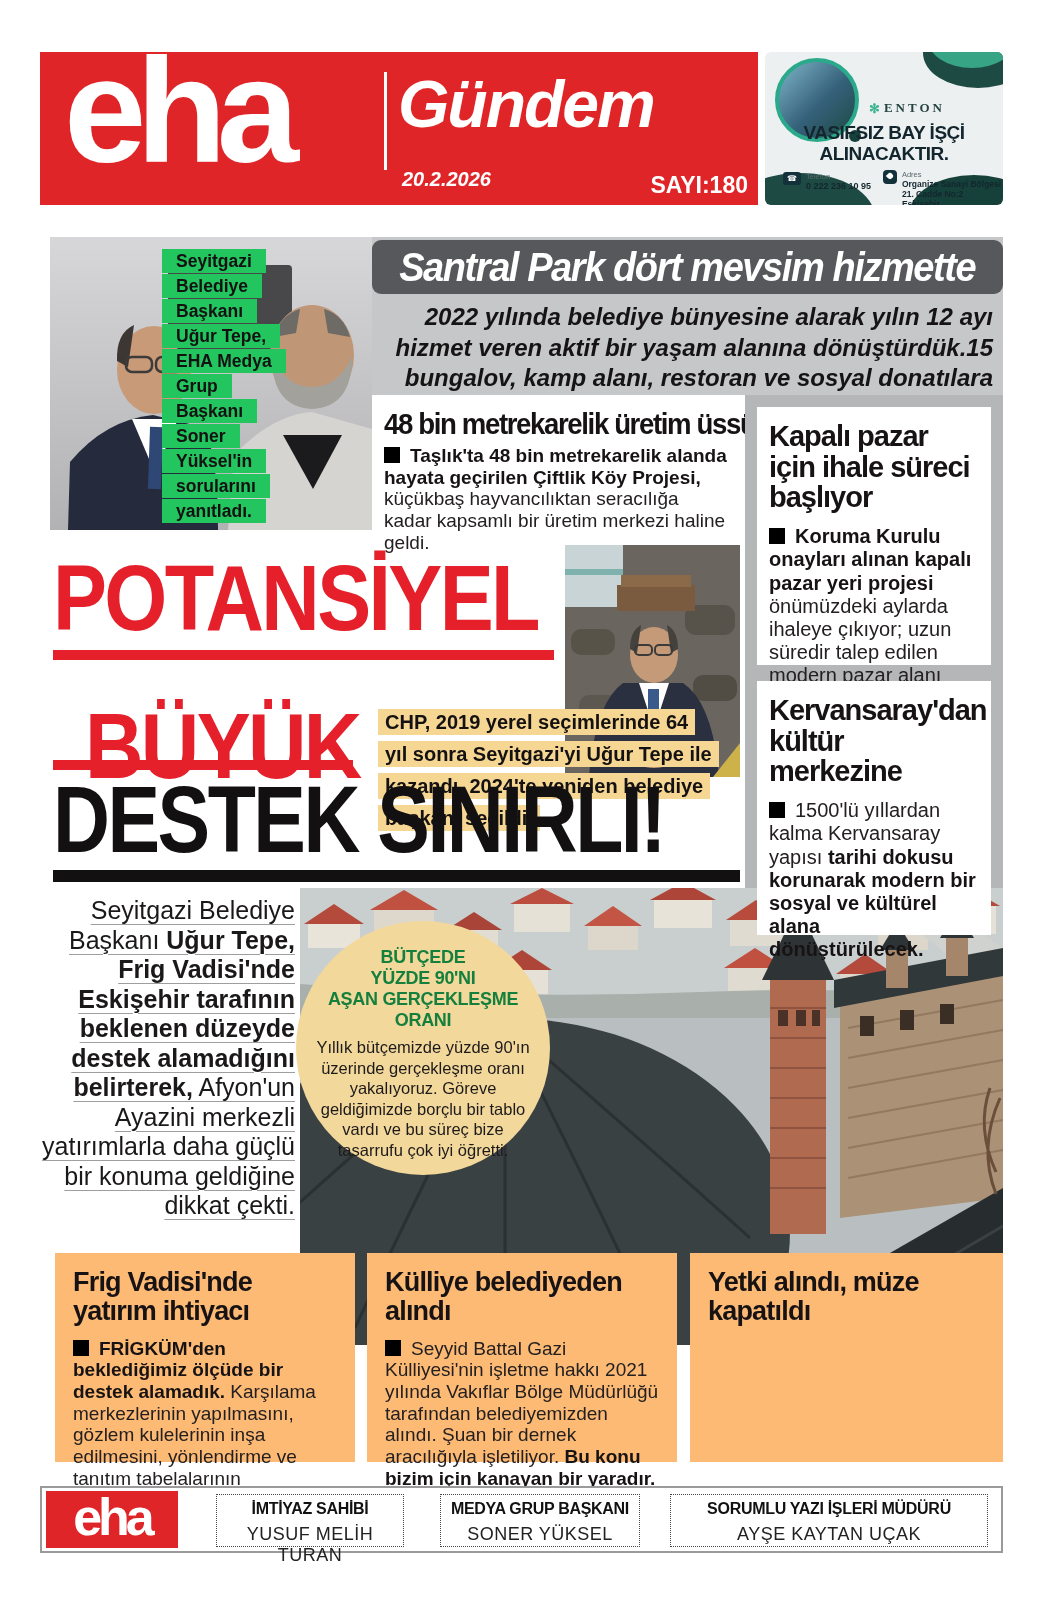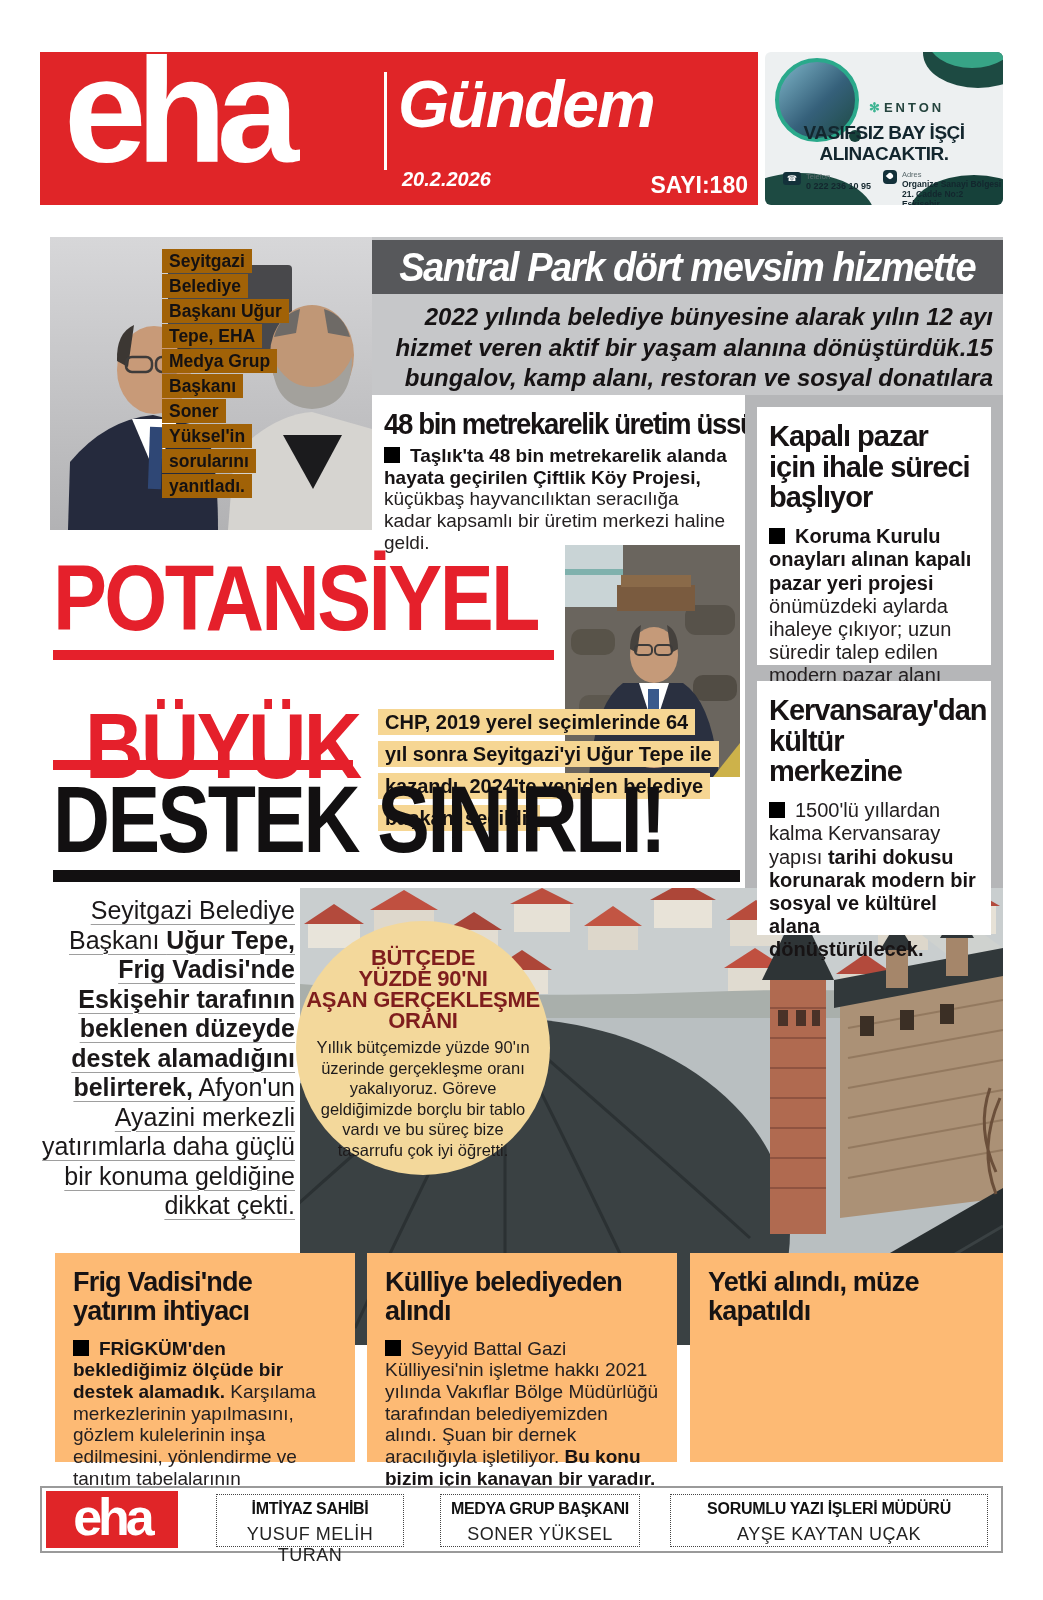--- a/index.html
+++ b/index.html
@@ -1,19 +1,19 @@
 <!DOCTYPE html>
 <html><head>
 <meta charset="utf-8">
 <style>
   html,body{margin:0;padding:0;background:#ffffff;font-family:"Liberation Sans",sans-serif;}
   #page{position:relative;width:1043px;height:1600px;background:#fff;overflow:hidden;color:#1a1718;}
   .abs{position:absolute;}
   .card{background:#fff;}
-  .hl{background:#a16207;padding:2px 7px;-webkit-box-decoration-break:clone;box-decoration-break:clone;}
+  .hl{background:#22c55e;padding:2px 14px;-webkit-box-decoration-break:clone;box-decoration-break:clone;}
   .hl-tan{background:#f6d693;padding:2px 7px;-webkit-box-decoration-break:clone;box-decoration-break:clone;}
   .sq{display:inline-block;width:16px;height:16px;background:#000;margin-right:10px;transform:translateY(1px);}
   .bodytxt{font-size:19px;line-height:1.14;color:#242021;}
   .bodytxt b{color:#171314;}
   .headline{font-weight:bold;color:#171314;letter-spacing:-1px;}
   .scaleX{display:inline-block;transform-origin:left top;white-space:nowrap;}
   .bighl{font-weight:bold;line-height:1;letter-spacing:-3px;}
   .deck{font-style:italic;font-weight:bold;text-align:right;font-size:24px;line-height:1.28;color:#161314;}
   .u-line{text-decoration:underline;text-decoration-color:rgba(40,40,40,.45);text-decoration-thickness:1px;text-underline-offset:5px;}
   .credit-cell{border:1px dotted #444;text-align:center;padding-top:5px;}
@@ -42,21 +42,21 @@
 
   <div class="abs" style="left:765px;top:52px;width:238px;height:153px;background:#edf0f1;border-radius:6px;overflow:hidden;">
     <div class="abs" style="right:-30px;top:-34px;width:110px;height:70px;background:#1d4a42;border-radius:50%;"></div>
     <div class="abs" style="right:-14px;top:-44px;width:90px;height:60px;background:#3cb492;border-radius:50%;opacity:.85;"></div>
     <div class="abs" style="left:-40px;bottom:-58px;width:150px;height:90px;background:#1d4a42;border-radius:50%;"></div>
     <div class="abs" style="right:-36px;bottom:-50px;width:130px;height:80px;background:#16413a;border-radius:50%;"></div>
     <div class="abs" style="left:10px;top:6px;width:76px;height:76px;border-radius:50%;border:4px solid #2aa98b;background:linear-gradient(135deg,#7fb6c9 0%,#35607a 55%,#1d4a42 100%);"></div>
     <div class="abs" style="left:84px;top:78px;width:12px;height:12px;border-radius:50%;background:#16413a;"></div>
     <div class="abs" style="left:104px;top:48px;display:flex;align-items:center;gap:4px;">
       <span style="color:#3cb492;font-size:13px;font-weight:bold;">✻</span>
-      <span style="font-size:13px;letter-spacing:3px;color:#25443e;font-weight:bold;">ENTON</span>
+      <span style="font-size:13px;letter-spacing:3px;color:#25443e;font-weight:bold;font-family:Liberation Serif, serif;">ENTON</span>
     </div>
     <div class="abs" style="left:0;top:70px;width:238px;text-align:center;color:#13262e;font-weight:bold;font-size:19px;line-height:1.12;letter-spacing:-0.5px;">
       <div>VASIFSIZ BAY İŞÇİ</div>
       <div>ALINACAKTIR.</div>
     </div>
     <div class="abs" style="left:18px;top:120px;display:flex;gap:5px;">
       <span style="width:18px;height:13px;background:#13313a;border-radius:3px;color:#fff;font-size:8px;line-height:13px;text-align:center;display:inline-block;">☎</span>
       <span>
         <span style="display:block;font-size:7.5px;color:#5c6b6e;">Telefon</span>
         <span style="display:block;font-size:9px;font-weight:bold;color:#13262e;">0 222 236 10 95</span>
@@ -69,21 +69,21 @@
       <span>
         <span style="display:block;font-size:7.5px;color:#5c6b6e;">Adres</span>
         <span style="display:block;font-size:8.5px;font-weight:bold;color:#13262e;">Organize Sanayi Bölgesi</span>
         <span style="display:block;font-size:8.5px;font-weight:bold;color:#13262e;">21. Cadde No:2 Eskişehir</span>
       </span>
     </div>
   </div>
 
   <div class="abs" style="left:50px;top:237px;width:953px;height:158px;background:#c6c7c9;"></div>
 
-  <div class="abs" style="left:372px;top:240px;width:631px;height:54px;background:#57585b;display:flex;align-items:center;justify-content:center;">
+  <div class="abs" style="left:372px;top:240px;width:631px;height:54px;background:#57585b;display:flex;align-items:center;justify-content:center;border-radius:9px;">
     <span class="scaleX" style="color:#fff;font-weight:bold;font-style:italic;font-size:40px;letter-spacing:-1.5px;transform:scaleX(0.95);transform-origin:center;">Santral Park dört mevsim hizmette</span>
   </div>
 
   <div class="abs deck" style="left:385px;top:302px;width:608px;">2022 yılında belediye bünyesine alarak yılın 12 ayı hizmet veren aktif bir yaşam alanına dönüştürdük.15 bungalov, kamp alanı, restoran ve sosyal donatılara sahip.</div>
 
   <div class="abs" style="left:50px;top:237px;width:322px;height:293px;overflow:hidden;">
     <svg width="322" height="293" viewBox="0 0 322 293" xmlns="http://www.w3.org/2000/svg">
       <defs>
         <linearGradient id="g1" x1="0" y1="0" x2="0" y2="1">
           <stop offset="0" stop-color="#d7d7d9"></stop>
@@ -275,21 +275,21 @@
         <line x1="500" y1="457" x2="703" y2="338"></line>
         <line x1="560" y1="457" x2="703" y2="372"></line>
         <line x1="620" y1="457" x2="703" y2="408"></line>
       </g>
       <path d="M690,200 q-14,40 6,84 M700,210 q-22,50 -4,96" stroke="#6b4f3a" stroke-width="3" fill="none"></path>
     </svg>
   </div>
 
   <div class="abs" style="left:296px;top:921px;width:254px;height:254px;border-radius:50%;background:#f3d89b;z-index:2;
               display:flex;flex-direction:column;align-items:center;justify-content:flex-start;padding-top:26px;box-sizing:border-box;text-align:center;">
-    <div style="font-weight:bold;font-size:22px;line-height:21px;color:#7f1d1d;letter-spacing:-0.3px;">
+    <div style="font-weight:bold;font-size:18px;line-height:21px;color:#15803d;letter-spacing:-0.3px;">
       <div>BÜTÇEDE</div>
       <div>YÜZDE 90'NI</div>
       <div>AŞAN GERÇEKLEŞME</div>
       <div>ORANI</div>
     </div>
     <div style="margin-top:6px;font-size:16.5px;line-height:20.5px;color:#1d1a1b;width:218px;">Yıllık bütçemizde yüzde 90'ın üzerinde gerçekleşme oranı yakalıyoruz. Göreve geldiğimizde borçlu bir tablo vardı ve bu süreç bize tasarrufu çok iyi öğretti.</div>
   </div>
 
   <div class="abs orange-box" style="left:55px;top:1253px;width:300px;height:209px;z-index:2;">
     <div class="headline">Frig Vadisi'nde yatırım ihtiyacı</div>

